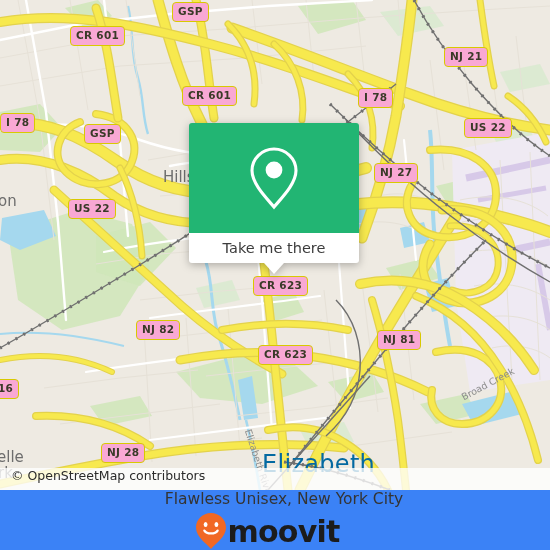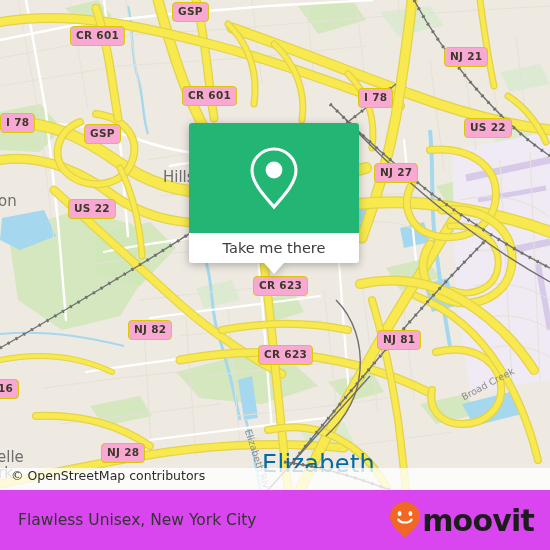--- a/index.html
+++ b/index.html
@@ -130,24 +130,25 @@
     padding-left: 11px;
   }
 
   
   #footer {
     position: absolute;
     left: 0;
     top: 490px;
     width: 550px;
     height: 60px;
-    background: #d946ef;
+    background: #3b82f6;
     display: flex;
     align-items: center;
     justify-content: space-between;
+    flex-direction: column;
   }
   #footer-title {
     font-family: "DejaVu Sans", sans-serif;
     font-size: 15.5px;
     color: #343434;
     padding-left: 18px;
     white-space: nowrap;
   }
   #footer-logo {
     display: flex;
@@ -404,21 +405,21 @@
         <div class="shield" style="left: 70px; top: 26px;">CR 601</div>
         <div class="shield" style="left: 444px; top: 47px;">NJ 21</div>
         <div class="shield" style="left: 182px; top: 86px;">CR 601</div>
         <div class="shield" style="left: 358px; top: 88px;">I 78</div>
         <div class="shield" style="left: 0px; top: 113px;">I 78</div>
         <div class="shield" style="left: 464px; top: 118px;">US 22</div>
         <div class="shield" style="left: 84px; top: 124px;">GSP</div>
         <div class="shield" style="left: 374px; top: 163px;">NJ 27</div>
         <div class="shield" style="left: 68px; top: 199px;">US 22</div>
         <div class="shield" style="left: 253px; top: 276px;">CR 623</div>
-        <div class="shield" style="left: 128px; top: 320px;">NJ 82</div>
+        <div class="shield" style="left: 136px; top: 320px;">NJ 82</div>
         <div class="shield" style="left: 377px; top: 330px;">NJ 81</div>
         <div class="shield" style="left: 258px; top: 345px;">CR 623</div>
         <div class="shield" style="left: -8px; top: 379px;">16</div>
         <div class="shield" style="left: 101px; top: 443px;">NJ 28</div>
       </div>
 
     <div id="place-layer">
         <div class="place-label place-mid" style="left: 163px; top: 168px;">Hills</div>
         <div class="place-label place-mid" style="left: -2px; top: 192px;">on</div>
         <div class="place-label place-mid" style="left: -3px; top: 448px;">elle</div>

